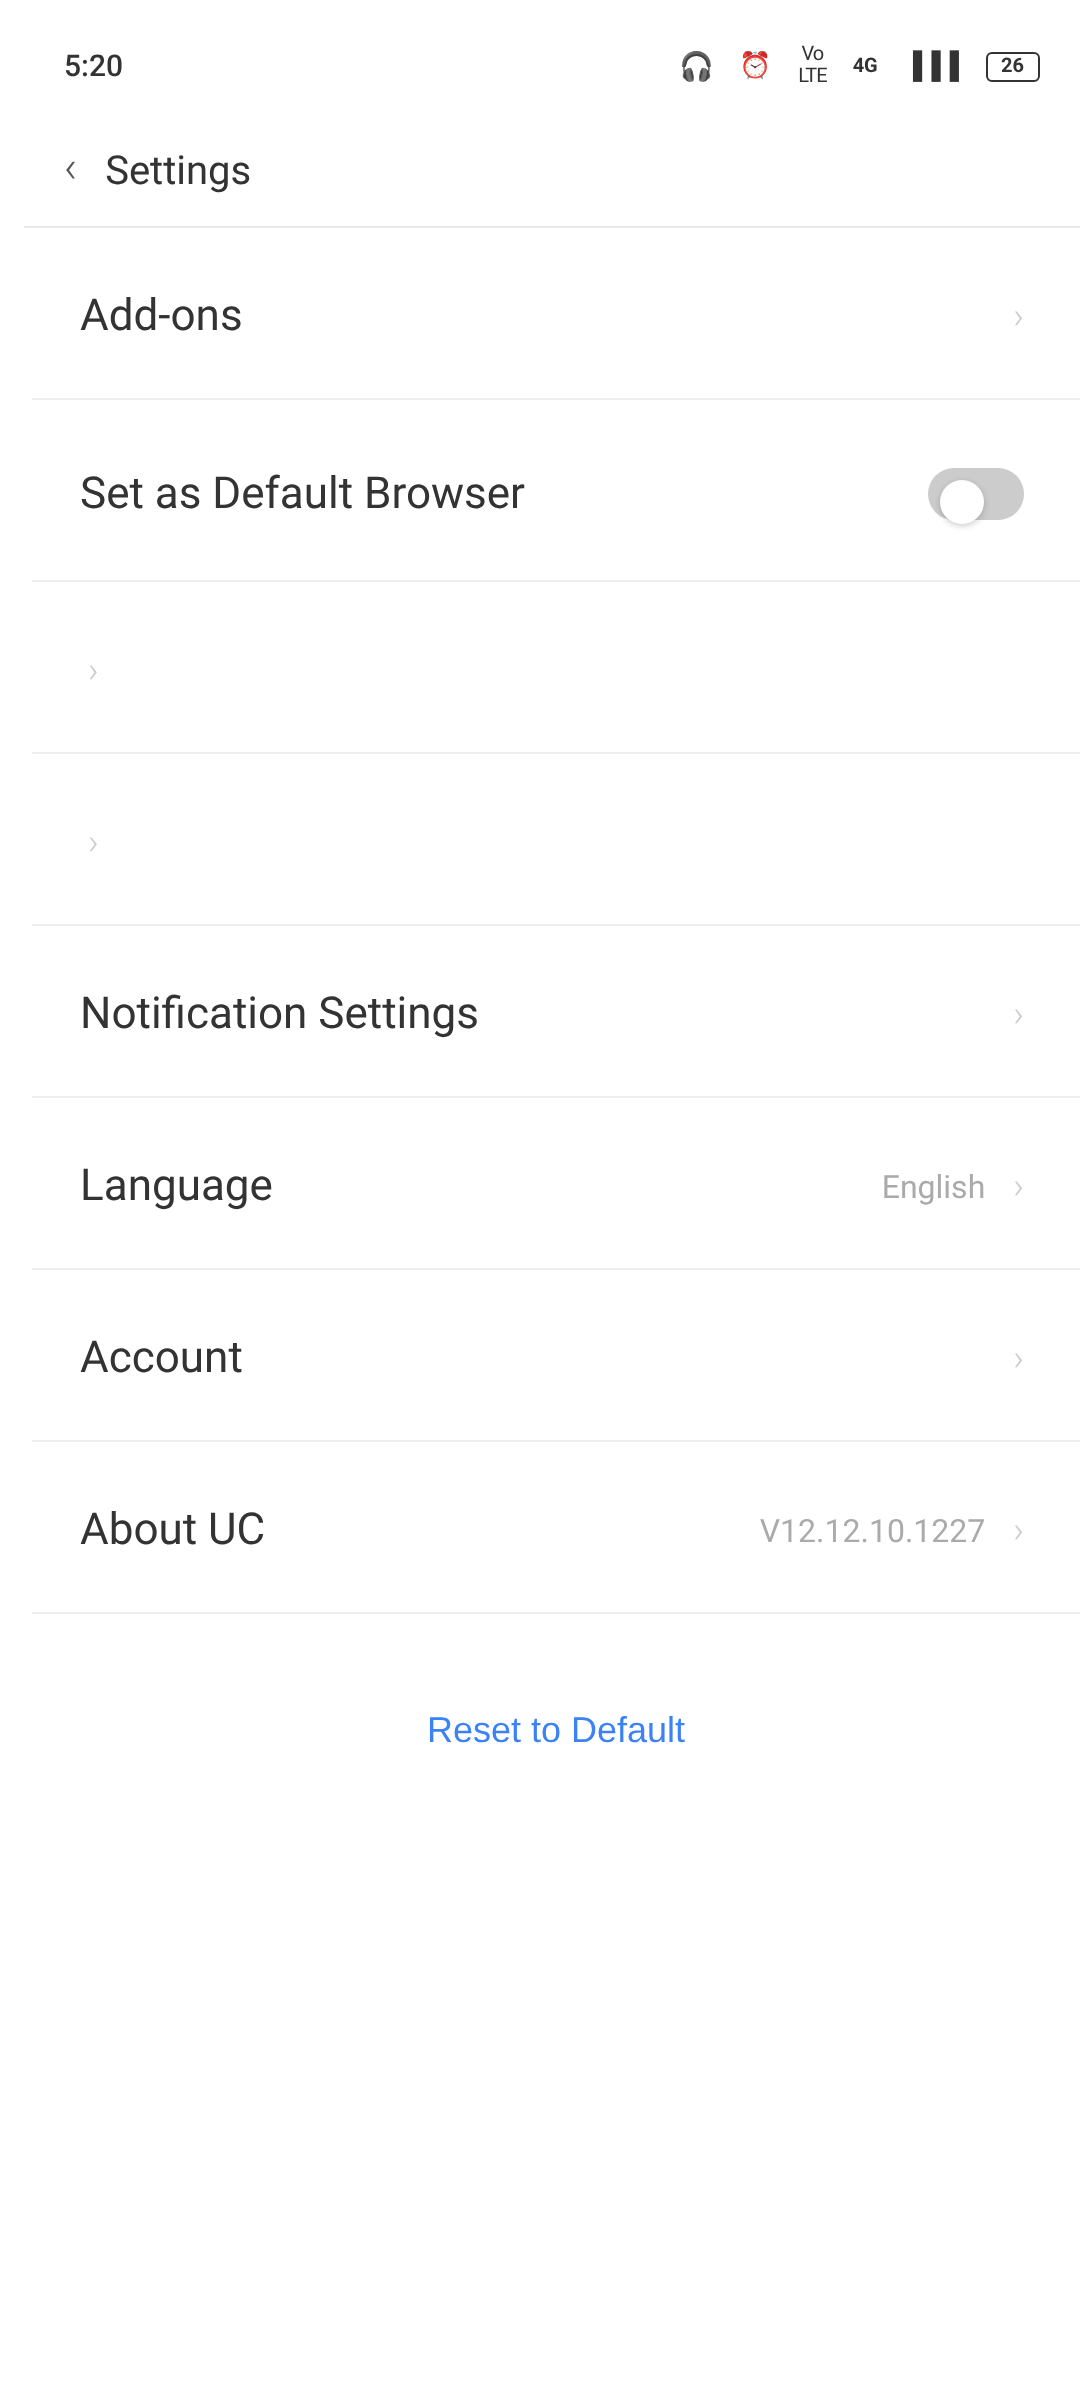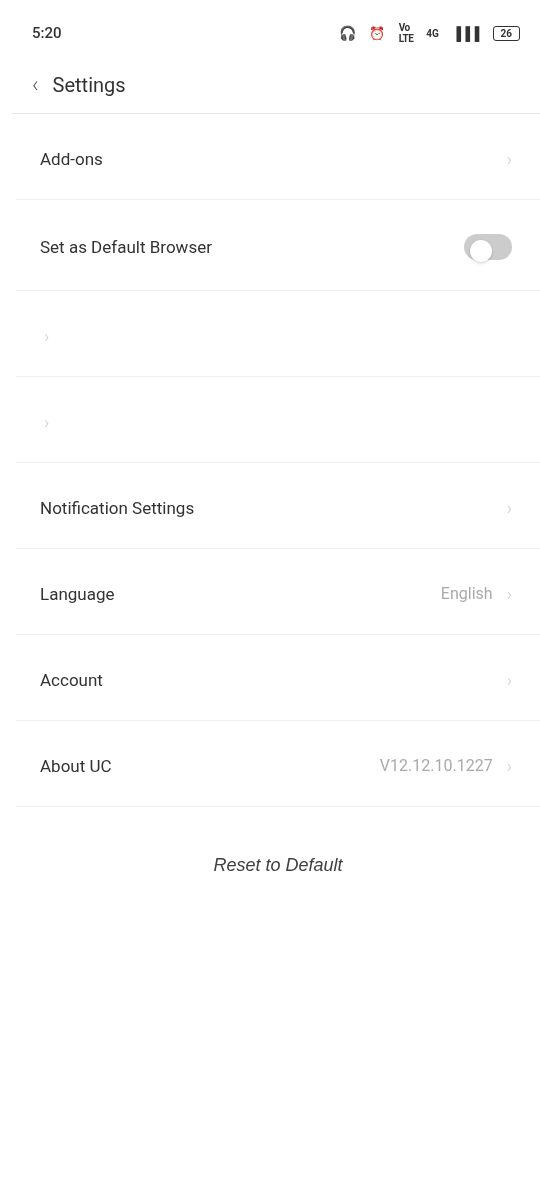--- a/index.html
+++ b/index.html
@@ -70,21 +70,21 @@
     .settings-item {
       display: flex;
       align-items: center;
       justify-content: space-between;
       padding: 22px 20px;
       border-bottom: 1px solid #eeeeee;
       cursor: pointer;
     }
 
     .item-label {
-      font-size: 17px;
+      font-size: 22px;
       color: #333;
       font-weight: 400;
     }
 
     .item-right {
       display: flex;
       align-items: center;
       gap: 6px;
     }
 
@@ -138,40 +138,39 @@
     
     .reset-section {
       display: flex;
       justify-content: center;
       align-items: center;
       padding: 40px 20px;
     }
 
     .reset-btn {
       font-size: 18px;
-      color: #404040;
+      color: #3b82f6;
       font-weight: 400;
       background: none;
       border: none;
       cursor: pointer;
-      font-style: italic;
     }
   </style>
 </head>
 <body>
 
 <div class="status-bar">
   <span class="status-time">5:20</span>
   <div class="status-icons">
 
     <span style="font-size:14px;">🎧</span>
 
     <span style="font-size:13px;">⏰</span>
 
-    <span style="font-size:10px; font-weight:bold; letter-spacing:-0.5px;">Vo<br style="line-height:0">LTE</span>
+    <span style="font-size:10px; font-weight:normal; letter-spacing:-0.5px;text-align:center;">Vo<br style="line-height:0">LTE</span>
 
     <span style="font-size:10px; font-weight:bold;">4G</span>
 
     <span style="font-size:13px;">▐▐▐</span>
 
     <span style="border: 1.5px solid #333; border-radius: 3px; padding: 1px 3px; font-size: 10px; font-weight: bold; position: relative;">
       <span>26</span>
     </span>
   </div>
 </div>

